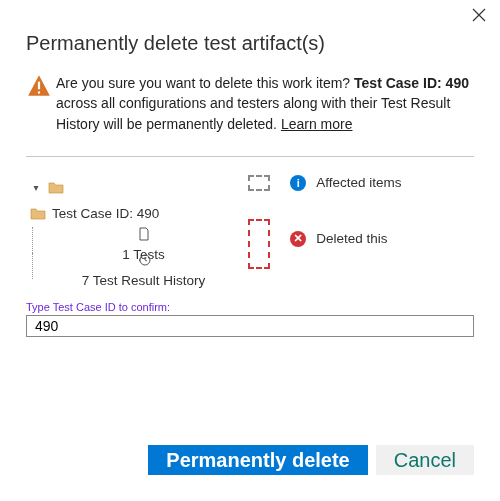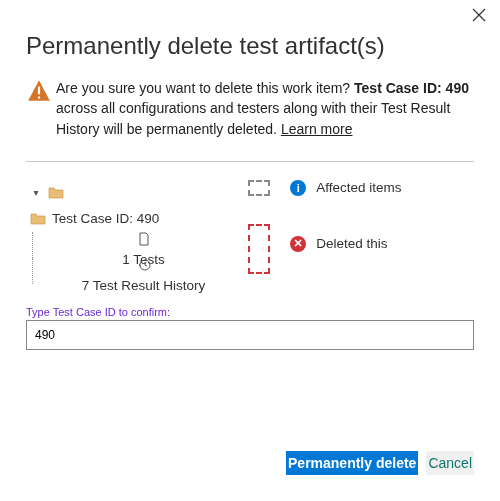--- a/index.html
+++ b/index.html
@@ -20,21 +20,21 @@
   }
   .close {
     position: absolute;
     top: 8px; right: 14px;
     font-size: 16px;
     color: #333;
     cursor: pointer;
     line-height: 1;
   }
   .title {
-    font-size: 24px;
+    font-size: 20px;
     font-weight: 400;
     margin: 22px 0 18px 0;
   }
   .warn-row {
     display: flex;
     gap: 4px;
     align-items: flex-start;
   }
   .warn-icon svg { display:block; }
   .warn-text {
@@ -114,39 +114,39 @@
     display:inline-flex;align-items:center;justify-content:center;
     font-size:11px;font-weight:700;
   }
   .confirm-label {
     margin-top: 22px;
     font-size: 11px;
     color: #6d28d9;
   }
   .confirm-input {
     width: 100%;
-    height: 30px;
+    height: 22px;
     border: 1px solid #8a8886;
     padding: 4px 8px;
     font: inherit;
-    font-size: 12px;
+    font-size: 14px;
     margin-top: 2px;
   }
   .btn-row {
     display: flex;
     justify-content: flex-end;
     gap: 8px;
     margin-top: auto;
   }
   .btn {
-    height: 24px;
-    padding: 0 2px;
+    height: 30px;
+    padding: 0 18px;
     border: none;
     font: inherit;
-    font-size: 14px;
+    font-size: 20px;
     cursor: pointer;
   }
   .btn-primary { background: #0078d4; color: #fff; font-weight: 600; }
   .btn-secondary { background: #f0f0f0; color: #0f766e; }
   .legend-swatches { display:flex; flex-direction:column; align-items:flex-start; gap:22px; }
 </style>
 </head>
 <body>
 
 <div class="dialog">

